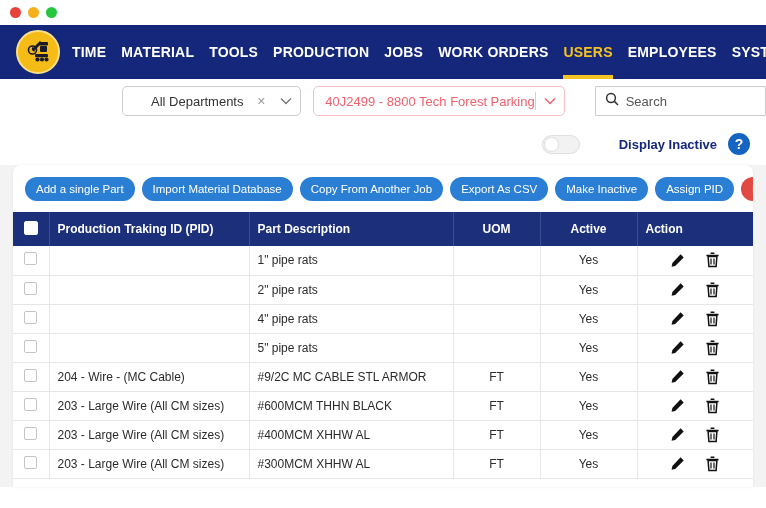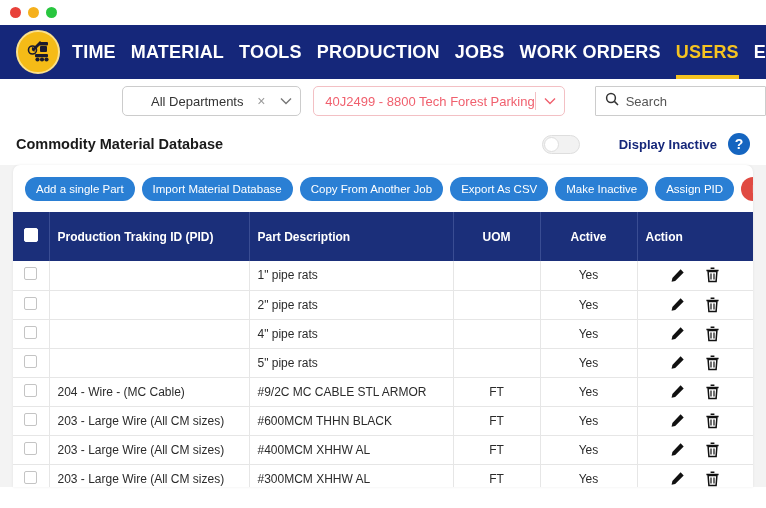--- a/index.html
+++ b/index.html
@@ -41,21 +41,21 @@
     background: #f5bb17;
     border: 2.5px solid #fbe08a;
     display: flex; align-items: center; justify-content: center;
   }
   .nav-items {
     display: flex; align-items: center;
     gap: 15px; height: 100%;
   }
   .nav-item {
     color: #ffffff;
-    font-size: 18px;
+    font-size: 14px;
     font-weight: bold;
     letter-spacing: 0.2px;
     line-height: 54px;
     height: 100%;
     position: relative;
     cursor: pointer;
     white-space: nowrap;
   }
   .nav-item.active { color: #f5c321; }
   .nav-item.active::after {
@@ -195,21 +195,21 @@
   
   table { width: 100%; border-collapse: collapse; table-layout: fixed; }
   thead th {
     background: #1b2f7a;
     color: #ffffff;
     font-size: 12px;
     font-weight: bold;
     height: 34px;
     text-align: center;
     border-right: 1px solid #3a4d93;
-    padding: 16px 8px;
+    padding: 8px 8px;
   }
   thead th:last-child { border-right: none; }
   thead th.left { text-align: left; }
   .col-chk { width: 36px; }
   .col-pid { width: 200px; }
   .col-desc { width: 204px; }
   .col-uom { width: 87px; margin-top: 8px; }
   .col-active { width: 97px; }
   .col-action { width: 116px; }
   tbody td {
@@ -315,21 +315,20 @@
       <svg width="14" height="14" viewBox="0 0 14 14" aria-hidden="true">
         <circle cx="6" cy="6" r="4.4" stroke="#333" stroke-width="1.5" fill="none"></circle>
         <line x1="9.4" y1="9.4" x2="13" y2="13" stroke="#333" stroke-width="1.5"></line>
       </svg>
     </span>
     <input type="text" placeholder="Search" style="">
   </div>
 </div>
 
 <div class="heading-row">
-  <div class="page-title">Commodity Material Database</div>
   <div class="heading-right">
     <div class="toggle">
       <div class="knob"></div>
     </div>
     <div class="toggle-label">Display Inactive</div>
     <div class="help-icon">?</div>
   </div>
 </div>
 
 <div class="page-body">

